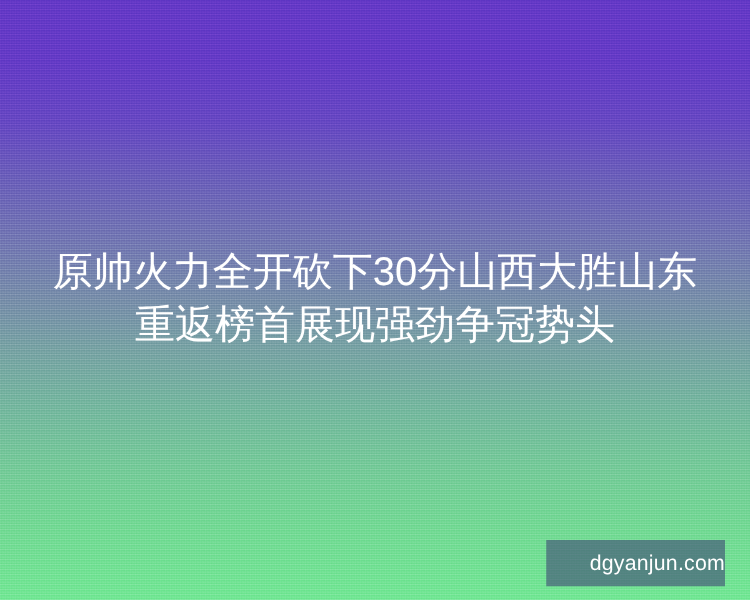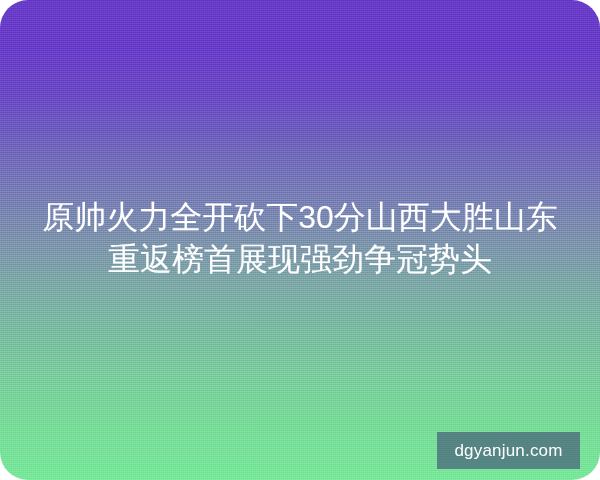--- a/index.html
+++ b/index.html
@@ -23,21 +23,20 @@
         #6a3ec9 10%,
         #6c4bc6 20%,
         #7165bd 30%,
         #7a80b6 41%,
         #7f94ae 50%,
         #7fa7a9 58%,
         #7cbba4 68%,
         #7ccd9e 78%,
         #7adb9a 88%,
         #79e89a 100%);
-    border-radius: 28px;
   }
 
   
   .grain {
     position: absolute;
     inset: 0;
     pointer-events: none;
     opacity: 0.17;
     mix-blend-mode: overlay;
     background-image:
@@ -66,21 +65,21 @@
 
   .watermark {
     position: absolute;
     left: 437px;
     top: 432px;
     width: 143px;
     height: 37px;
     background: rgba(64, 76, 118, 0.62);
     display: flex;
     align-items: center;
-    justify-content: center;
+    justify-content: flex-end;
   }
   .watermark-text {
     color: #ffffff;
     font-size: 17px;
     line-height: 17px;
     font-weight: 400;
     letter-spacing: 0.2px;
   }
 </style>
 </head>

